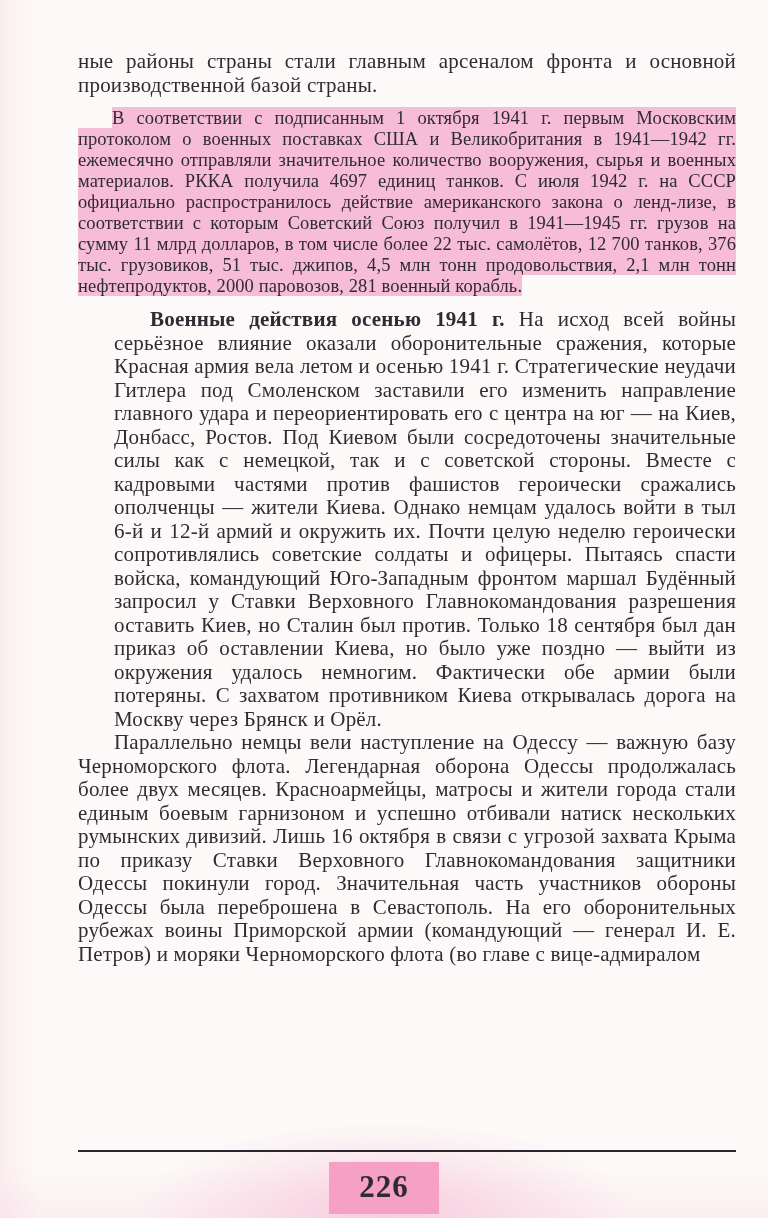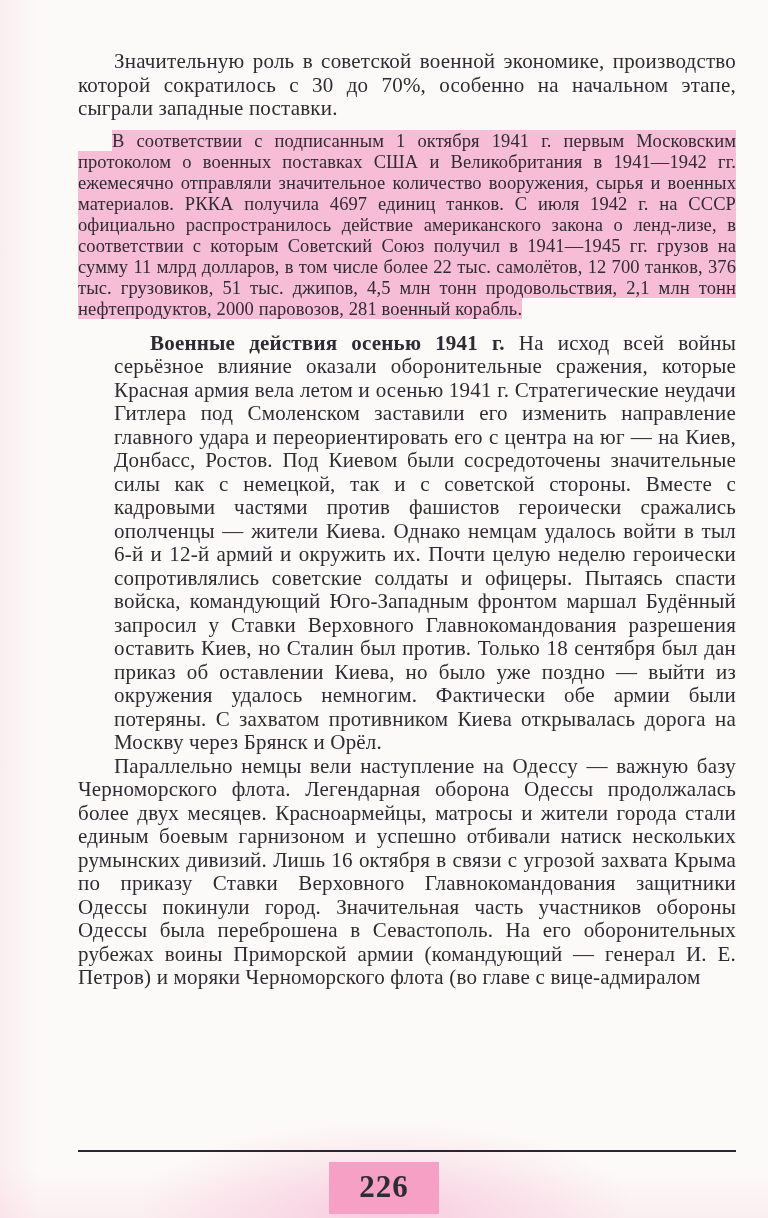--- a/index.html
+++ b/index.html
@@ -95,21 +95,21 @@
     font-size: 31px;
     letter-spacing: 1px;
     color: var(--text, #23202a);
   }
 </style>
 </head>
 <body>
 
 <div class="page">
   <div class="content">
-    <p class="indent">Значительную роль в советской военной экономике, производство которой сократилось с 30 до 70%, особенно на начальном этапе, сыграли западные поставки.</p>
+    <p>ные районы страны стали главным арсеналом фронта и основной производственной базой страны.</p>
     <p class="insert"><span class="hl">В соответствии с подписанным 1 октября 1941 г. первым Московским протоколом о военных поставках США и Великобритания в 1941—1942 гг. ежемесячно отправляли значительное количество вооружения, сырья и военных материалов. РККА получила 4697 единиц танков. С июля 1942 г. на СССР официально распространилось действие американского закона о ленд-лизе, в соответствии с которым Советский Союз получил в 1941—1945 гг. грузов на сумму 11 млрд долларов, в том числе более 22 тыс. самолётов, 12 700 танков, 376 тыс. грузовиков, 51 тыс. джипов, 4,5 млн тонн продовольствия, 2,1 млн тонн нефтепродуктов, 2000 паровозов, 281 военный корабль.</span></p>
     <p class="indent topgap"><b class="lead">Военные действия осенью 1941 г.</b><span> На исход всей войны серьёзное влияние оказали оборонительные сражения, которые Красная армия вела летом и осенью 1941 г. Стратегические неудачи Гитлера под Смоленском заставили его изменить направление главного удара и переориентировать его с центра на юг — на Киев, Донбасс, Ростов. Под Киевом были сосредоточены значительные силы как с немецкой, так и с советской стороны. Вместе с кадровыми частями против фашистов героически сражались ополченцы — жители Киева. Однако немцам удалось войти в тыл 6-й и 12-й армий и окружить их. Почти целую неделю героически сопротивлялись советские солдаты и офицеры. Пытаясь спасти войска, командующий Юго-Западным фронтом маршал Будённый запросил у Ставки Верховного Главнокомандования разрешения оставить Киев, но Сталин был против. Только 18 сентября был дан приказ об оставлении Киева, но было уже поздно — выйти из окружения удалось немногим. Фактически обе армии были потеряны. С захватом противником Киева открывалась дорога на Москву через Брянск и Орёл.</span></p>
     <p class="indent">Параллельно немцы вели наступление на Одессу — важную базу Черноморского флота. Легендарная оборона Одессы продолжалась более двух месяцев. Красноармейцы, матросы и жители города стали единым боевым гарнизоном и успешно отбивали натиск нескольких румынских дивизий. Лишь 16 октября в связи с угрозой захвата Крыма по приказу Ставки Верховного Главнокомандования защитники Одессы покинули город. Значительная часть участников обороны Одессы была переброшена в Севастополь. На его оборонительных рубежах воины Приморской армии (командующий — генерал И. Е. Петров) и моряки Черноморского флота (во главе с вице-адмиралом</p>
   </div>
 
   <div class="footer-rule"></div>
 
   <div class="pagenum-wrap">
     <div class="pagenum">226</div>
   </div>

